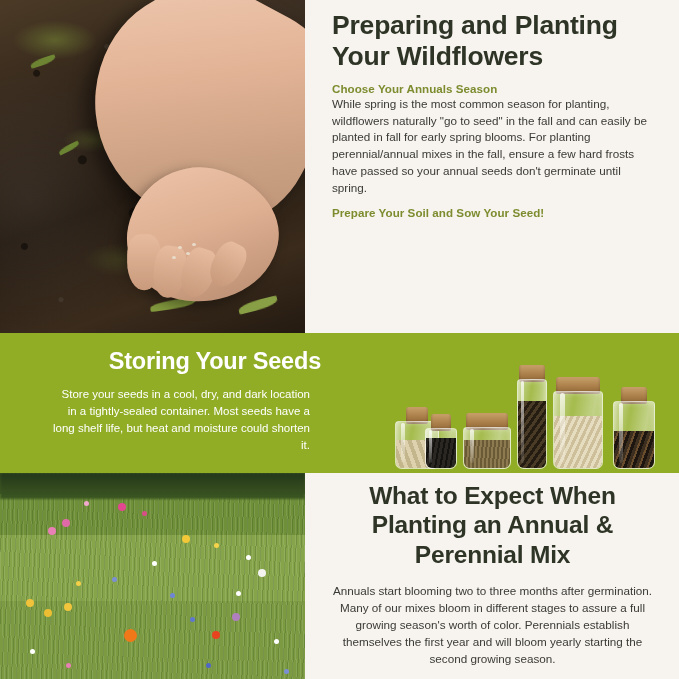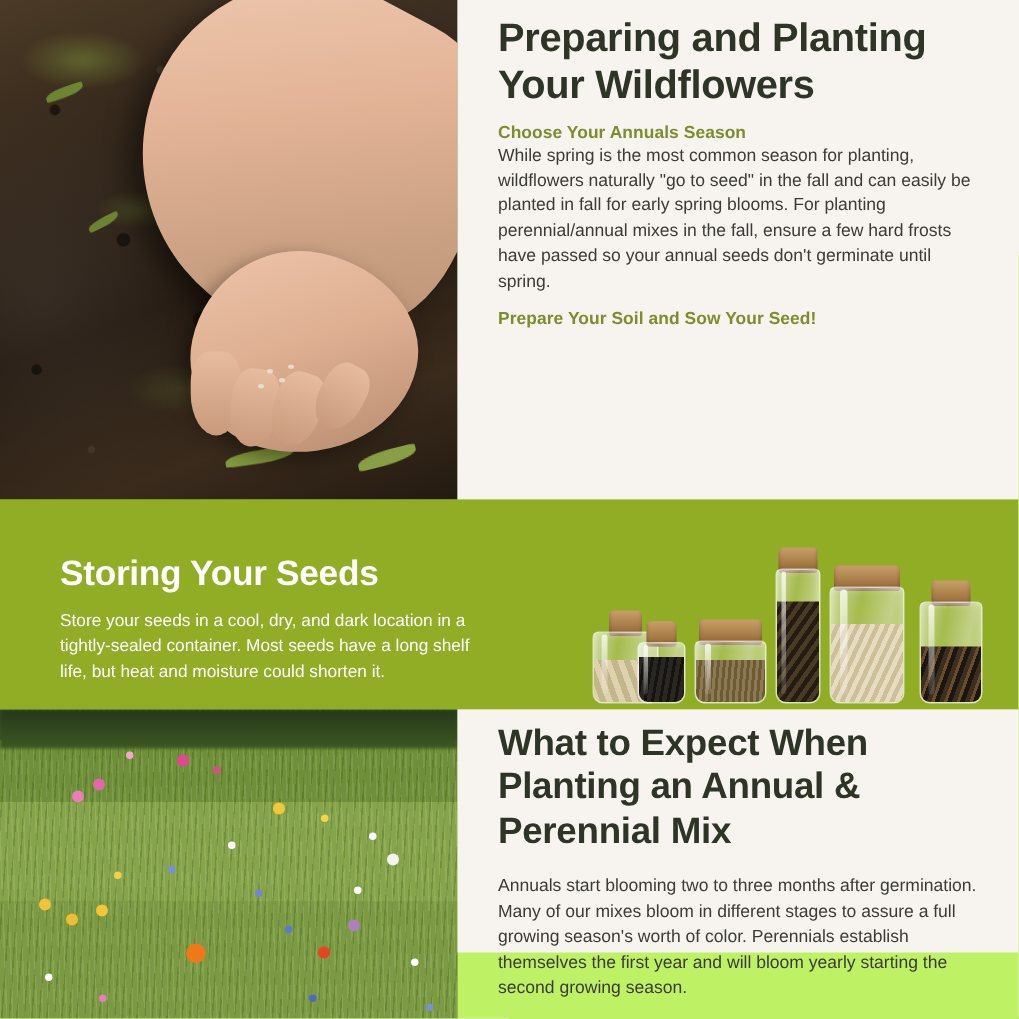--- a/index.html
+++ b/index.html
@@ -3,21 +3,21 @@
 <meta charset="utf-8">
 <style>
   html,body{margin:0;padding:0;}
   body{
     width:679px;height:679px;
     background:#f7f3ef;
     font-family:"Liberation Sans", sans-serif;
     overflow:hidden;
     position:relative;
   }
-  .page{position:relative;width:679px;height:679px;background:#bef264;}
+  .page{position:relative;width:679px;height:679px;background:#701a75;}
 
   
   .sec1{position:absolute;left:0;top:0;width:679px;height:333px;}
   .photo-hand{
     position:absolute;left:0;top:0;width:305px;height:333px;overflow:hidden;
     background:#2a1d12;
   }
   .soil{
     position:absolute;inset:0;
     background:
@@ -82,26 +82,26 @@
   }
   .body-copy{
     margin:0;font-size:11.7px;line-height:1.45;color:#3b3b36;
   }
 
   
   .sec2{
     position:absolute;left:0;top:333px;width:679px;height:140px;
     background:#91ad26;
   }
-  .text2{position:absolute;left:0;top:0;width:345px;padding:37px 24px 0 40px;box-sizing:border-box;}
+  .text2{position:absolute;left:0;top:0;width:345px;padding:16px 24px 0 40px;box-sizing:border-box;text-align:right;}
   h2.green-title{
     margin:0 0 10px 0;font-size:23.5px;line-height:1.1;
     font-weight:bold;color:#ffffff;letter-spacing:-.2px;
   }
-  .green-copy{margin:0;font-size:11.5px;line-height:1.48;color:#ffffff;}
+  .green-copy{margin:11px;font-size:11.5px;line-height:1.48;color:#ffffff;}
 
   .jars{position:absolute;right:8px;bottom:4px;width:320px;height:118px;}
   .jar{position:absolute;bottom:0;}
   .jar .glass{
     position:absolute;bottom:0;left:0;right:0;top:14px;
     background:linear-gradient(100deg, rgba(255,255,255,.55), rgba(255,255,255,.18) 35%, rgba(255,255,255,.45) 70%, rgba(255,255,255,.2));
     border:1px solid rgba(255,255,255,.55);
     border-radius:4px 4px 7px 7px;
     overflow:hidden;
     box-shadow:inset 0 0 6px rgba(255,255,255,.5);
@@ -140,22 +140,22 @@
   }
   .tree{position:absolute;top:0;left:0;right:0;height:26px;
     background:linear-gradient(180deg,#24381a,#3d5722);
     filter:blur(1px);}
   .fl{position:absolute;border-radius:50%;}
   .fl.small{width:5px;height:5px;}
   .fl.med{width:8px;height:8px;}
   .fl.big{width:13px;height:13px;}
 
   .text3{
-    position:absolute;left:305px;top:0;width:374px;height:162px;
-    background:#f7f3ef;padding:8px 26px 0 27px;box-sizing:border-box;
+    position:absolute;left:305px;top:0;width:374px;height:206px;
+    background:#f7f3ef;padding:8px 26px 0 27px;box-sizing:border-box;text-align:center;
   }
   h2.sec-title3{
     margin:0 0 14px 0;font-size:24.5px;line-height:1.2;
     font-weight:bold;color:#2e3526;letter-spacing:-.2px;
   }
 </style>
 </head>
 <body>
 
 <div class="page">

